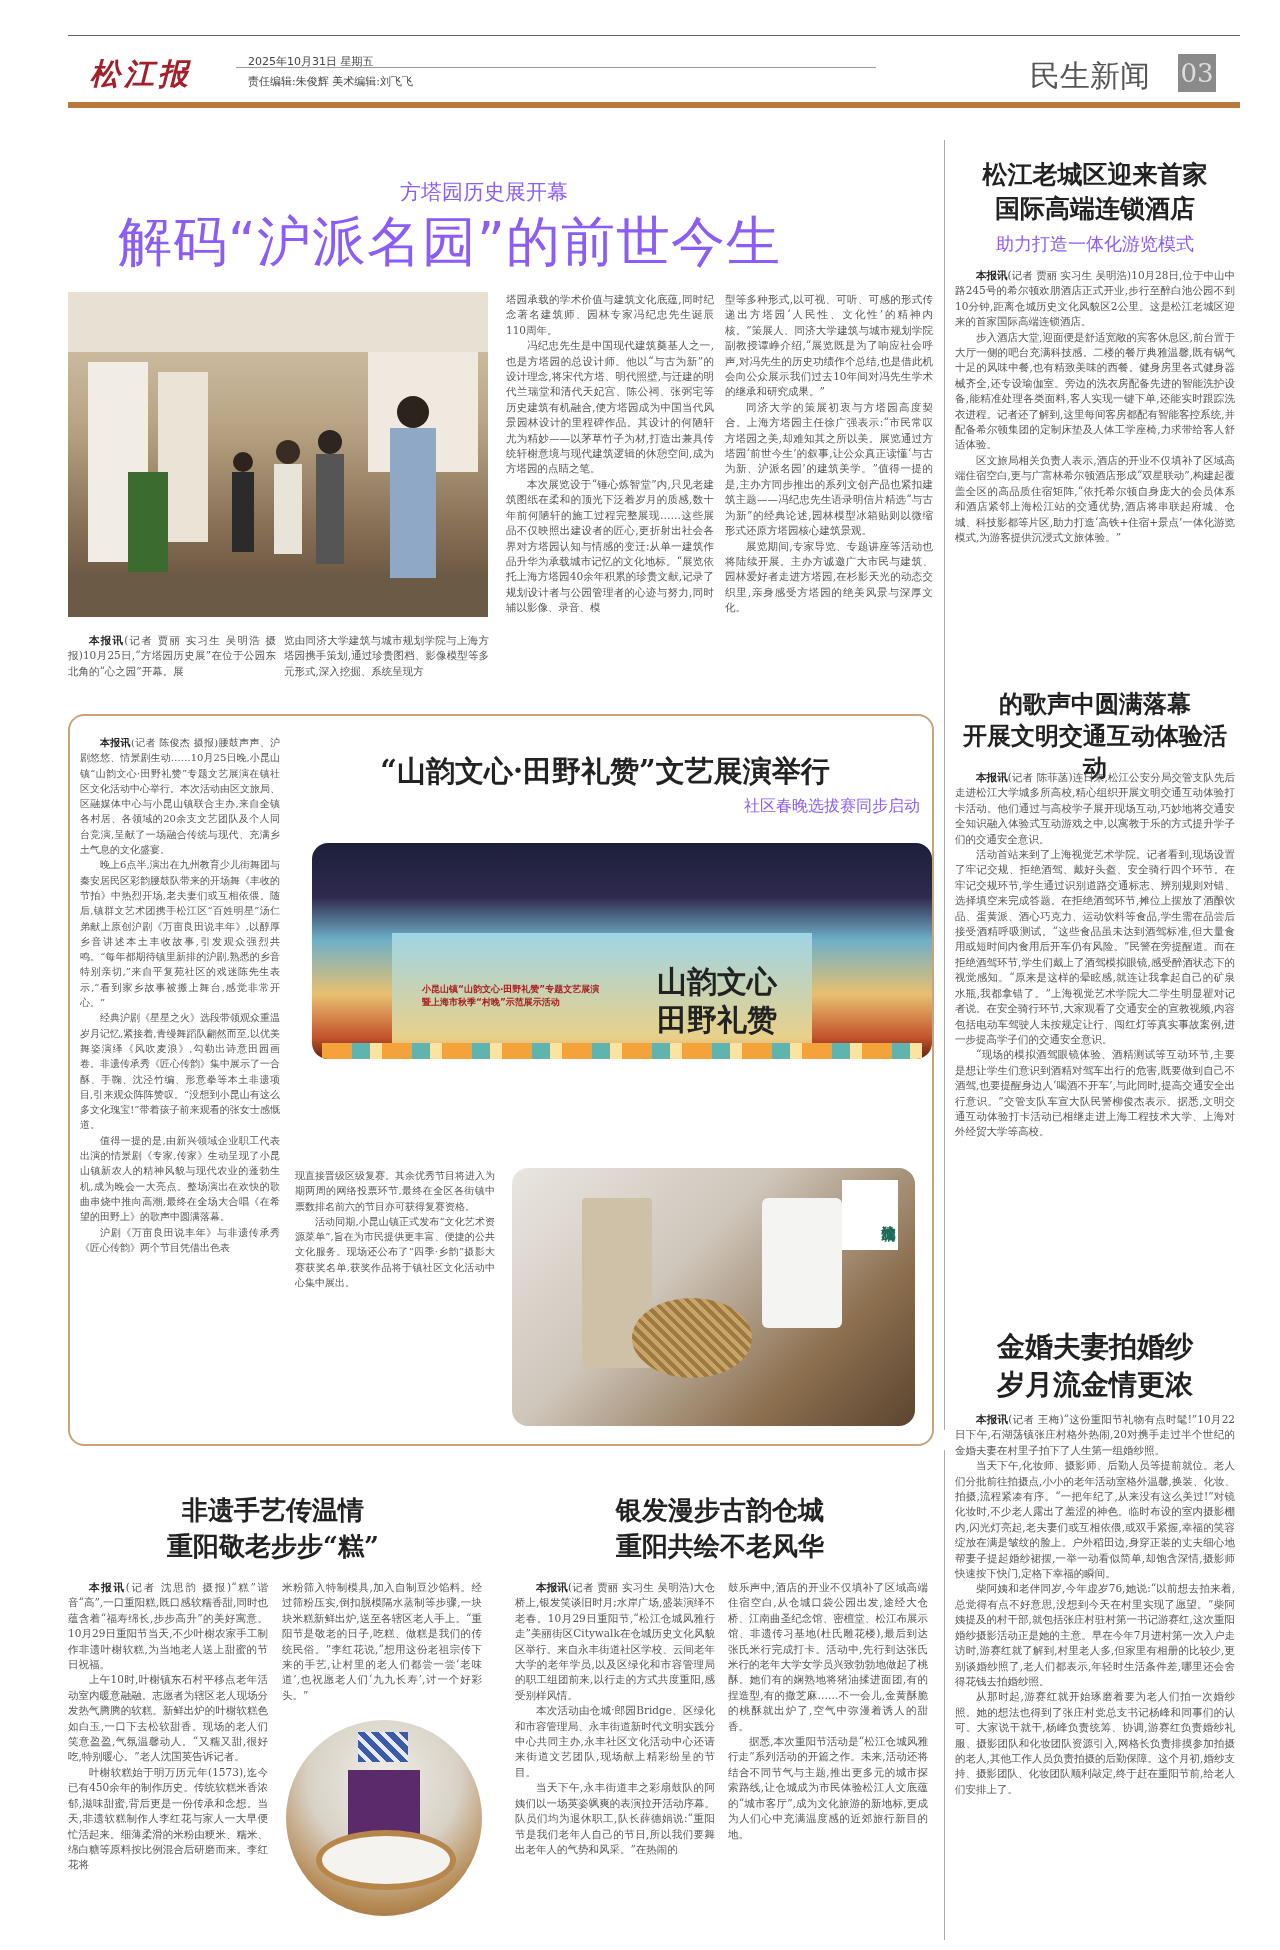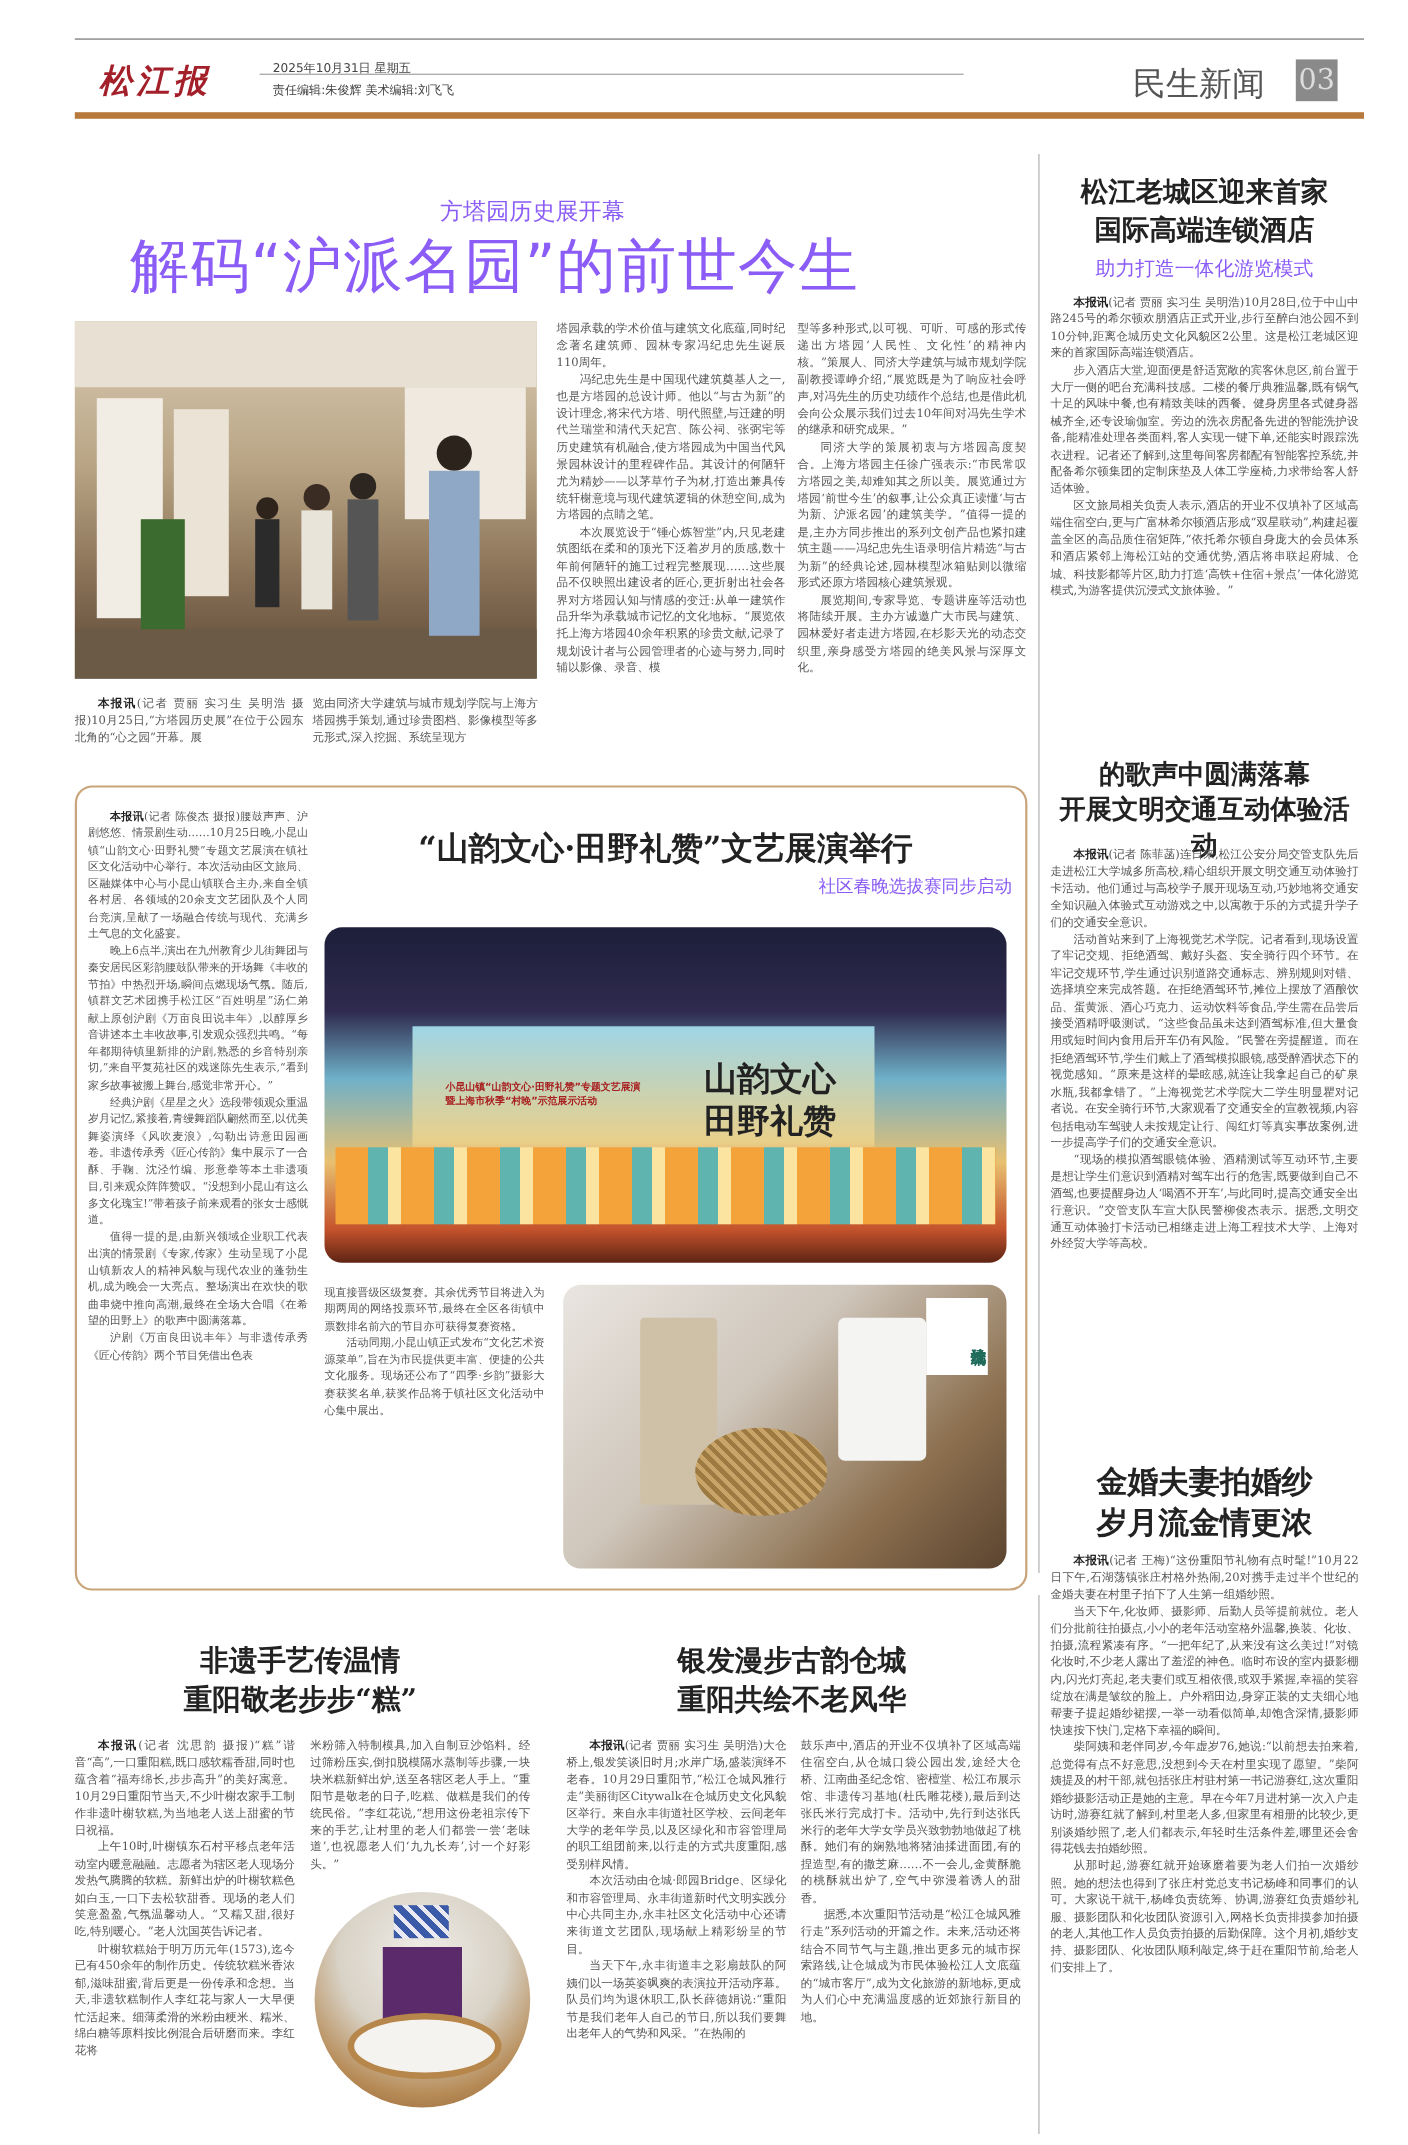--- a/index.html
+++ b/index.html
@@ -86,27 +86,27 @@
   <span class="ind">步入酒店大堂,迎面便是舒适宽敞的宾客休息区,前台置于大厅一侧的吧台充满科技感。二楼的餐厅典雅温馨,既有锅气十足的风味中餐,也有精致美味的西餐。健身房里各式健身器械齐全,还专设瑜伽室。旁边的洗衣房配备先进的智能洗护设备,能精准处理各类面料,客人实现一键下单,还能实时跟踪洗衣进程。记者还了解到,这里每间客房都配有智能客控系统,并配备希尔顿集团的定制床垫及人体工学座椅,力求带给客人舒适体验。</span>
   <span class="ind">区文旅局相关负责人表示,酒店的开业不仅填补了区域高端住宿空白,更与广富林希尔顿酒店形成“双星联动”,构建起覆盖全区的高品质住宿矩阵,“依托希尔顿自身庞大的会员体系和酒店紧邻上海松江站的交通优势,酒店将串联起府城、仓城、科技影都等片区,助力打造‘高铁+住宿+景点’一体化游览模式,为游客提供沉浸式文旅体验。”</span>
 </div>
 
 <div class="abs box"></div>
 <div class="abs h-serif" style="left:290px;top:752px;width:630px;font-size:29px">“山韵文心·田野礼赞”文艺展演举行</div>
 <div class="abs kicker" style="left:290px;top:796px;width:630px;text-align:right;font-size:16px">社区春晚选拔赛同步启动</div>
 
 <div class="abs p" style="left:80px;top:735px;width:200px;font-size:10px;line-height:15.3px">
   <span class="ind"><b>本报讯</b>(记者 陈俊杰 摄报)腰鼓声声、沪剧悠悠、情景剧生动……10月25日晚,小昆山镇“山韵文心·田野礼赞”专题文艺展演在镇社区文化活动中心举行。本次活动由区文旅局、区融媒体中心与小昆山镇联合主办,来自全镇各村居、各领域的20余支文艺团队及个人同台竞演,呈献了一场融合传统与现代、充满乡土气息的文化盛宴。</span>
-  <span class="ind">晚上6点半,演出在九州教育少儿街舞团与秦安居民区彩韵腰鼓队带来的开场舞《丰收的节拍》中热烈开场,瞬间点燃现场气氛。随后,镇群文艺术团携手松江区“百姓明星”汤仁弟献上原创沪剧《万亩良田说丰年》,以醇厚乡音讲述本土丰收故事,引发观众强烈共鸣。“每年都期待镇里新排的沪剧,熟悉的乡音特别亲切,”来自平复苑社区的戏迷陈先生表示,“看到家乡故事被搬上舞台,感觉非常开心。”</span>
+  <span class="ind">晚上6点半,演出在九州教育少儿街舞团与秦安居民区彩韵腰鼓队带来的开场舞《丰收的节拍》中热烈开场,老夫妻们或互相依偎。随后,镇群文艺术团携手松江区“百姓明星”汤仁弟献上原创沪剧《万亩良田说丰年》,以醇厚乡音讲述本土丰收故事,引发观众强烈共鸣。“每年都期待镇里新排的沪剧,熟悉的乡音特别亲切,”来自平复苑社区的戏迷陈先生表示,“看到家乡故事被搬上舞台,感觉非常开心。”</span>
   <span class="ind">经典沪剧《星星之火》选段带领观众重温岁月记忆,紧接着,青缦舞蹈队翩然而至,以优美舞姿演绎《风吹麦浪》,勾勒出诗意田园画卷。非遗传承秀《匠心传韵》集中展示了一合酥、手鞠、沈泾竹编、形意拳等本土非遗项目,引来观众阵阵赞叹。“没想到小昆山有这么多文化瑰宝!”带着孩子前来观看的张女士感慨道。</span>
   <span class="ind">值得一提的是,由新兴领域企业职工代表出演的情景剧《专家,传家》生动呈现了小昆山镇新农人的精神风貌与现代农业的蓬勃生机,成为晚会一大亮点。整场演出在欢快的歌曲串烧中推向高潮,最终在全场大合唱《在希望的田野上》的歌声中圆满落幕。</span>
   <span class="ind">沪剧《万亩良田说丰年》与非遗传承秀《匠心传韵》两个节目凭借出色表</span>
 </div>
 
-<div class="abs photo" style="left:295px;top:843px;width:620px;height:305px;background:linear-gradient(180deg,#1d1f3a 0%,#2f2a4e 25%,#6fb0c8 45%,#e8c070 70%,#c4532c 90%,#5e2414 100%)">
+<div class="abs photo" style="left:312px;top:843px;width:620px;height:216px;background:linear-gradient(180deg,#1d1f3a 0%,#2f2a4e 25%,#6fb0c8 45%,#e8c070 70%,#c4532c 90%,#5e2414 100%)">
   <div class="abs" style="left:80px;top:90px;width:420px;height:150px;background:linear-gradient(180deg,#9fd5e6,#e9d08a 70%,#d9713a)"></div>
   <div class="abs" style="left:110px;top:140px;width:240px;font-size:9px;color:#a82020;font-family:'DejaVu Sans',sans-serif;font-weight:bold;line-height:13px">
       <div>小昆山镇“山韵文心·田野礼赞”专题文艺展演</div>
       <div>暨上海市秋季“村晚”示范展示活动</div>
     </div>
   <div class="abs" style="left:345px;top:120px;width:150px;font-size:30px;line-height:38px;color:#222;font-family:'DejaVu Serif',serif;font-weight:bold">山韵文心 田野礼赞</div>
   <div class="abs" style="left:10px;top:200px;width:600px;height:70px;background:repeating-linear-gradient(90deg,#f3a33a 0 30px,#5fb4b0 30px 48px,#fbe3a0 48px 60px)"></div>
 </div>
 
 <div class="abs p" style="left:295px;top:1168px;width:200px;font-size:10px;line-height:15.3px">

